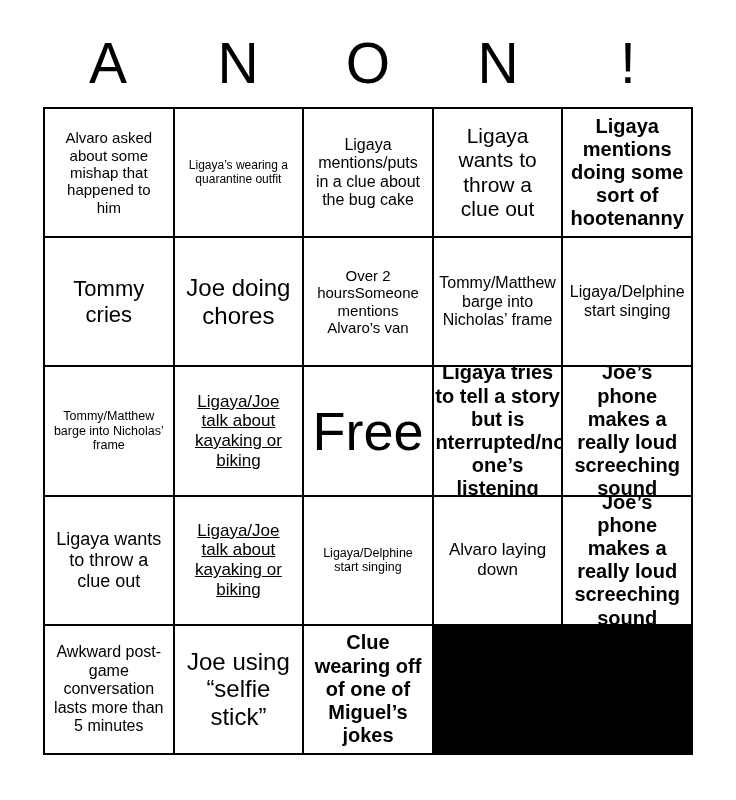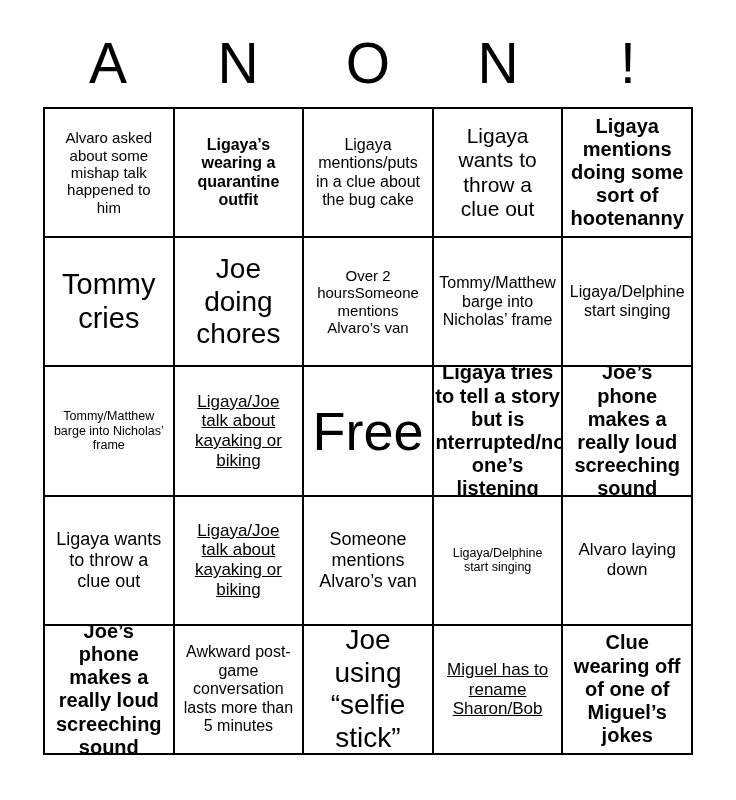--- a/index.html
+++ b/index.html
@@ -43,63 +43,61 @@
     justify-content: center;
     text-align: center;
     padding: 2px 8px;
     line-height: 1.16;
     overflow: hidden;
   }
   
   .fz12 { font-size: 12.5px; }
   .fz14 { font-size: 16px; }   .fz15 { font-size: 15px; }
   .fz16 { font-size: 20px; font-weight: bold; }   .fz17 { font-size: 17px; text-decoration: underline; }
-  .fz18 { font-size: 18px; }   .fz20 { font-size: 16px; font-weight: bold; }
-  .fz21 { font-size: 21px; }   .fz22 { font-size: 28px; }
-  .fz24 { font-size: 28px; }   .fz25 { font-size: 17px; }
-  .fz29 { font-size: 29px; }   .fz42 { font-size: 54px; }
+  .fz18 { font-size: 18px; }   .fz20 { font-size: 12px; }
+  .fz21 { font-size: 21px; }   .fz22 { font-size: 24px; }
+  .fz24 { font-size: 24px; }   .fz25 { font-size: 17px; }
+  .fz29 { font-size: 22px; }   .fz42 { font-size: 54px; }
 </style>
 </head>
 <body>
 
 <div class="card">
 
   <div class="title-row">
     <span class="title-letter">A</span>
     <span class="title-letter">N</span>
     <span class="title-letter">O</span>
     <span class="title-letter">N</span>
     <span class="title-letter">!</span>
   </div>
 
   <div class="bingo-grid">
-    <div class="cell fz15">Alvaro asked about some mishap talk happened to him</div>
+    <div class="cell fz15">Alvaro asked about some mishap that happened to him</div>
     <div class="cell fz20">Ligaya’s wearing a quarantine outfit</div>
     <div class="cell fz14">Ligaya mentions/puts in a clue about the bug cake</div>
     <div class="cell fz21">Ligaya wants to throw a clue out</div>
     <div class="cell fz16">Ligaya mentions doing some sort of hootenanny</div>
 
     <div class="cell fz29">Tommy cries</div>
     <div class="cell fz24">Joe doing chores</div>
     <div class="cell fz15">Over 2 hoursSomeone mentions Alvaro’s van</div>
     <div class="cell fz14">Tommy/Matthew barge into Nicholas’ frame</div>
     <div class="cell fz14">Ligaya/Delphine start singing</div>
 
     <div class="cell fz12">Tommy/Matthew barge into Nicholas’ frame</div>
     <div class="cell fz17">Ligaya/Joe talk about kayaking or biking</div>
     <div class="cell fz42">Free</div>
     <div class="cell fz16">Ligaya tries to tell a story but is interrupted/no one’s listening</div>
     <div class="cell fz16">Joe’s phone makes a really loud screeching sound</div>
 
     <div class="cell fz18">Ligaya wants to throw a clue out</div>
     <div class="cell fz17">Ligaya/Joe talk about kayaking or biking</div>
-    <div class="cell fz18">Someone mentions Alvaro’s van</div>
     <div class="cell fz12">Ligaya/Delphine start singing</div>
     <div class="cell fz25">Alvaro laying down</div>
 
     <div class="cell fz16">Joe’s phone makes a really loud screeching sound</div>
     <div class="cell fz14">Awkward post-game conversation lasts more than 5 minutes</div>
     <div class="cell fz22">Joe using “selfie stick”</div>
-    <div class="cell fz17">Miguel has to rename Sharon/Bob</div>
     <div class="cell fz16">Clue wearing off of one of Miguel’s jokes</div>
   </div>
 
 </div>
 
 </body></html>

